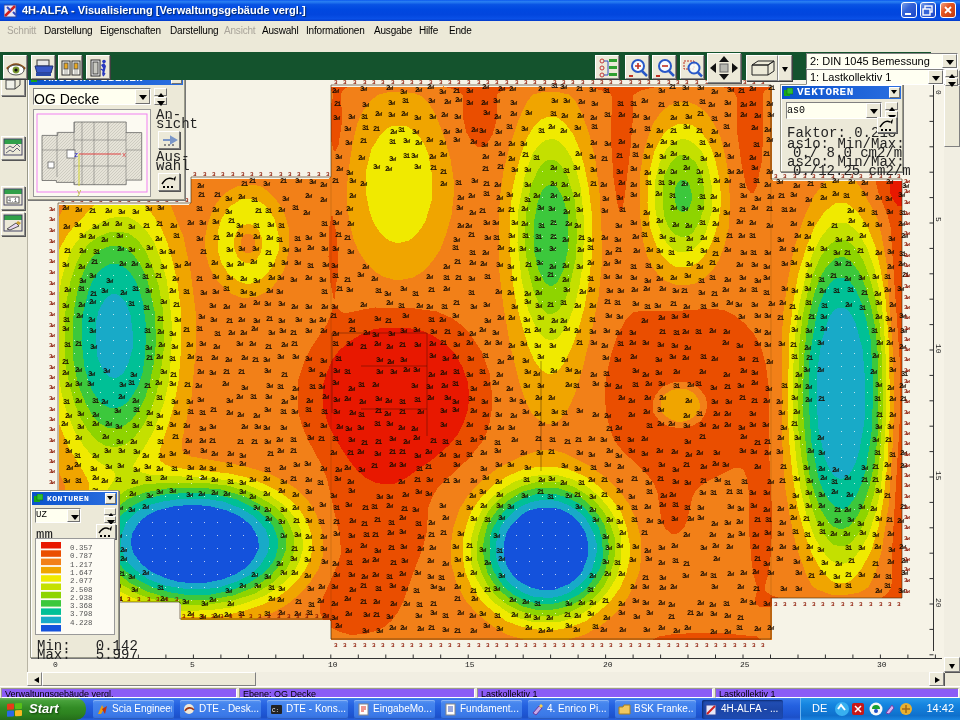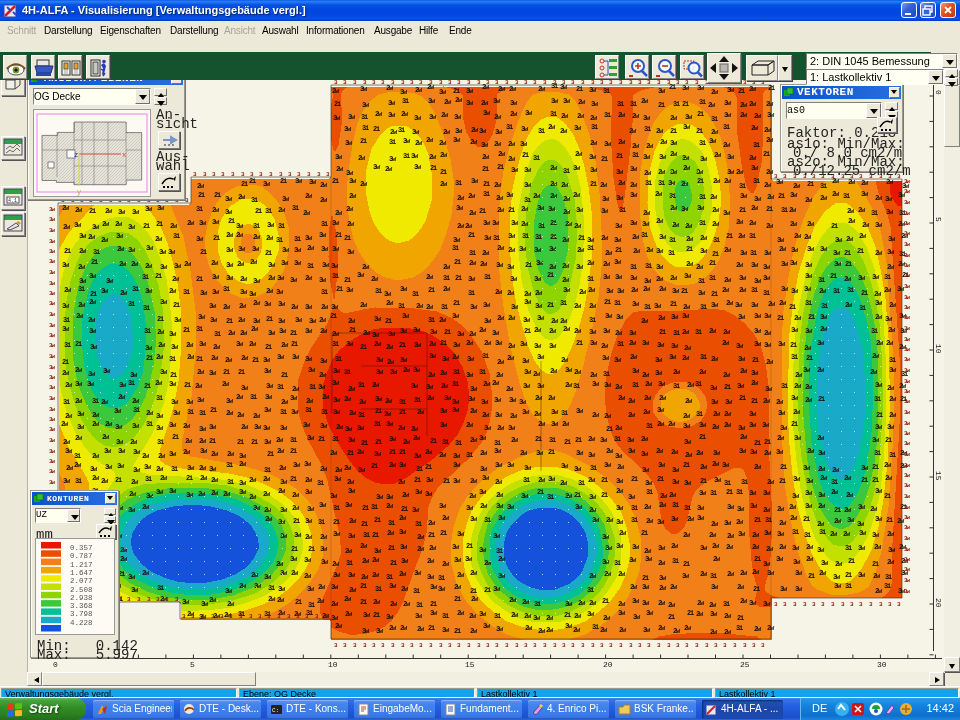--- a/index.html
+++ b/index.html
@@ -38,21 +38,21 @@
 .ptitle { position:relative; height:13px; margin:1px; background:linear-gradient(90deg,#0a52cc,#2a6ee0); color:#fff; font-size:11px; font-weight:bold; line-height:13px; padding-left:15px; letter-spacing:0.5px; }
 .ptitle .picon { position:absolute; left:2px; top:2px; width:9px; height:9px; }
 .pclose { position:absolute; right:1px; top:1px; width:11px; height:11px; background:#ece9d8; border:1px solid; border-color:#fff #707070 #707070 #fff; }
 .pclose:after { content:""; position:absolute; left:1px; top:2px; border:3px solid transparent; border-top:4px solid #000; }
 .pcombo { position:absolute; height:17px; background:#fffff0; border:1px solid; border-color:#808080 #fff #fff #808080; font-size:11px; }
 .pcombo .cbtxt { top:2px; }
 .mono8 { font-family:"Liberation Mono", monospace; font-size:14px; color:#222; white-space:pre; }
 .pbtn { position:absolute; width:22px; height:18px; background:#ece9d8; border:1px solid; border-color:#fff #777 #777 #fff; box-shadow:1px 1px 0 #555; }
 
 #statusbar { position:absolute; left:0; top:686px; width:960px; height:12px; background:#ece9d8; border-top:1px solid #fff; font-size:9px; }
-.sfield { position:absolute; top:1px; height:10px; border:1px solid; border-color:#9a9a8a #fff #fff #9a9a8a; padding:0px 3px; background:#0ea5e9; white-space:nowrap; overflow:hidden; }
+.sfield { position:absolute; top:1px; height:10px; border:1px solid; border-color:#9a9a8a #fff #fff #9a9a8a; padding:0px 3px; background:#8b5cf6; white-space:nowrap; overflow:hidden; }
 
 #taskbar { position:absolute; left:0; top:698px; width:960px; height:22px;
   background:linear-gradient(180deg,#4584f0 0%,#3673ea 6%,#2461e0 35%,#1e56d4 70%,#1c50c8 88%,#2a65e2 100%); }
 #startbtn { position:absolute; left:0; top:0; width:86px; height:22px; border-radius:0 10px 10px 0;
   background:linear-gradient(180deg,#71b364 0%,#47a13a 12%,#328c25 45%,#2d831f 70%,#256e1a 100%);
   color:#fff; font-size:14px; font-weight:bold; font-style:italic; text-shadow:1px 1px 2px #123c0a; }
 #startbtn span { position:absolute; left:29px; top:3px; font-size:13px; }
 .task { position:absolute; top:2px; height:19px; width:81px; border-radius:2px;
   background:linear-gradient(180deg,#5a95f2 0%,#4585ee 20%,#3b79e8 80%,#346dd8 100%);
   box-shadow:inset 0 1px 0 #88b2f4, inset 0 -1px 0 #2a5cc0; color:#fff; font-size:10px; }
@@ -2740,21 +2740,21 @@
 <div class="sbbtn" style="left:929px; top:672px; width:15px; height:14px;">
     <div class="tri" style="left:5px; top:4px; border-left:5px solid #000;"></div>
   </div>
 
 <div class="panel" id="pansicht" style="left:27px; top:70px; width:158px; height:130px;">
   <div class="ptitle"><svg class="picon" viewBox="0 0 9 9">
         <rect x="0" y="2" width="6" height="6" fill="#18a818"></rect>
         <rect x="3" y="0" width="6" height="6" fill="#30c030" stroke="#086008" stroke-width="0.5"></rect>
       </svg>ANSICHT/EBENEN<div class="pclose"></div></div>
   <div class="pcombo" style="left:5px; top:17px; width:118px;">
-      <span class="cbtxt" style="position:absolute; font-size:10px; font-family:'Liberation Sans';">OG Decke</span>
+      <span class="cbtxt" style="position:absolute; font-size:14px; font-family:'Liberation Sans';">OG Decke</span>
       <div class="cbarrow"></div>
     </div>
   <div class="spin up" style="left:126px; top:17px;"></div>
   <div class="spin dn" style="left:126px; top:26px;"></div>
   <div style="position:absolute; left:5px; top:38px; width:118px; height:88px; background:#fcfaf2; border:1px solid #999;">
     <svg width="116" height="86" viewBox="0 0 116 86">
       <rect x="3" y="4" width="110" height="78" fill="none" stroke="#f080f0" stroke-width="1"></rect>
       <defs>
           <pattern id="hatch" width="3" height="3" patternUnits="userSpaceOnUse">
             <rect width="3" height="3" fill="#e6e3d8"></rect>

